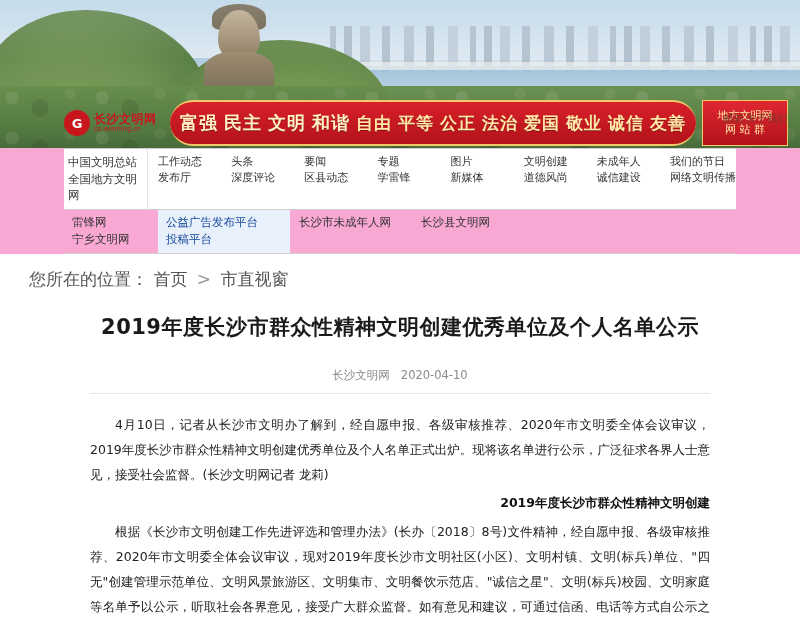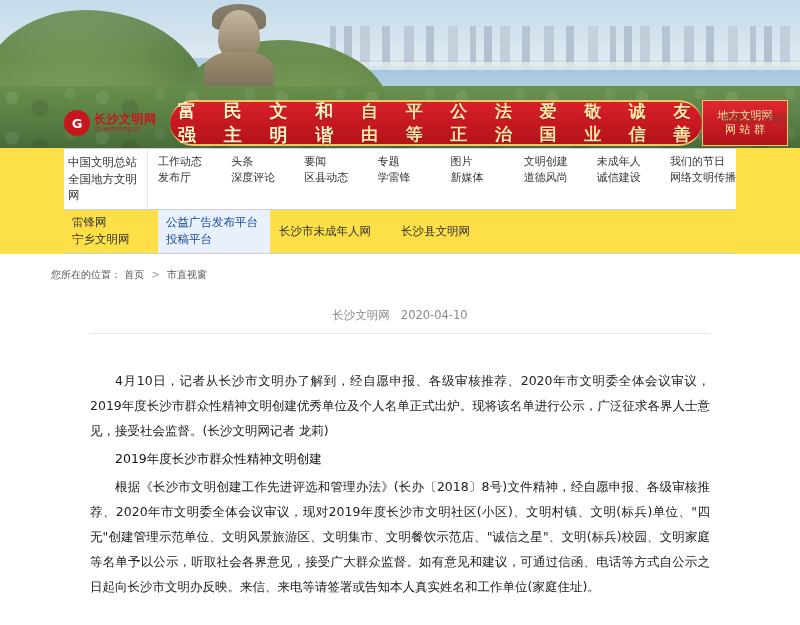--- a/index.html
+++ b/index.html
@@ -113,24 +113,24 @@
     width:26px; height:26px; border-radius:50%;
     background:#c8161d; color:#fff; font-size:13px; font-weight:bold;
     display:flex; align-items:center; justify-content:center;
     font-family:"DejaVu Sans", sans-serif;
   }
   .logo-text { line-height:1.05; }
   .logo-text .cn { font-size:12px; color:#c8161d; font-weight:bold; letter-spacing:.5px;}
   .logo-text .en { font-size:6.5px; color:#c8161d; letter-spacing:.3px; }
 
   .slogan {
-    flex:1; margin-left:6px; 
+    flex:1; margin-left:6px; margin-right:6px;
     background:linear-gradient(180deg,#d8202a 0%, #b4121a 100%);
     border-top:2px solid #f0c96a; border-bottom:2px solid #f0c96a;
-    display:flex; align-items:center; justify-content:center; gap:24px;
+    display:flex; align-items:center; justify-content:center; gap:6px;
     padding:0 8px;
     border-radius:23px;
   }
   .slogan span {
     color:#ffe9a8; font-size:17px; font-weight:bold; letter-spacing:1px;
     text-shadow:0 1px 0 rgba(0,0,0,.3);
     font-family:"DejaVu Sans", sans-serif;
   }
   .slogan span.big { font-size:18px; color:#fff3c4; }
 
@@ -144,78 +144,78 @@
   }
   .sitebox .l1, .sitebox .l2 { white-space:nowrap; }
 
   .postbar {
     position:absolute; right:12px; top:112px;
     font-size:10.5px; color:#7a3b2a; display:flex; gap:2px;
     font-family:"DejaVu Sans", sans-serif;
   }
 
   
-  .navwrap { width:800px; background:#fde047; }
+  .navwrap { width:800px; background:#f9a8d4; }
   .nav {
     margin:0 64px; border-top:1px solid #cfcfcf; border-bottom:1px solid #cfcfcf;
     display:flex; align-items:stretch; min-height:46px;
     background:#fff;
   }
   .nav-left {
     width:84px; padding:5px 4px 5px 4px; font-size:11.5px; color:#333; line-height:1.45;
     border-right:1px solid #e2e2e2;
     font-family:"DejaVu Sans", sans-serif;
   }
   .nav-cols { flex:1; display:flex; }
   .nav-col {
     flex:1; padding:5px 0 5px 10px; font-size:11px; color:#333; line-height:1.45;
     font-family:"DejaVu Sans", sans-serif;
   }
   .nav-col div { white-space:nowrap; }
 
   .subnav {
     margin:0 64px; border-bottom:1px solid #cfcfcf;
-    display:flex; align-items:center; min-height:38px;
+    display:flex; align-items:flex-start; min-height:38px;
     font-size:11.5px; color:#333;
     font-family:"DejaVu Sans", sans-serif;
   }
   .subnav .cell { padding:4px 8px; line-height:1.5; }
   .subnav .cell.two div { white-space:nowrap; }
   .subnav .cell.hl { background:#e8f0fb; color:#14489a; }
   .subnav .cell.hl .t { color:#14489a; }
   .subnav .sep { width:1px; background:#e8e8e8; }
 
   
   .crumb {
-    margin:14px 51px 0; font-size:10px; color:#555;
+    margin:14px 29px 0; font-size:17px; color:#555;
     font-family:"DejaVu Sans", sans-serif;
   }
   .crumb a { color:#555; text-decoration:none; }
   .crumb .sep { color:#999; margin:0 4px; }
 
   
   .article { margin:0 64px; }
   .art-title {
     text-align:center; font-size:21px; font-weight:bold; color:#1a1a1a;
     padding:22px 20px 0; line-height:1.4; letter-spacing:.5px;
     font-family:"DejaVu Sans", sans-serif;
   }
   .art-meta {
     text-align:center; font-size:11.5px; color:#8a8a8a; padding:16px 0 10px;
-    border-bottom:1px solid #e6e6e6; margin:10px 26px 16px;
+    border-bottom:1px solid #e6e6e6; margin:10px 26px 0;
     font-family:"DejaVu Sans", sans-serif;
   }
   .art-body {
     padding:18px 26px 0; font-size:12.5px; color:#222; line-height:2.0;
     text-align:justify;
     font-family:"DejaVu Sans", sans-serif;
   }
   .art-body p { margin:0 0 4px; text-indent:2em; }
   .center-head {
-    text-align:left; font-weight:normal; color:#111; text-indent:0;
+    text-align:right; font-weight:bold; color:#111; text-indent:0;
     margin:14px 0 0; line-height:1.9;
   }
 </style>
 </head>
 <body>
 
 <div class="hero">
   <div class="sky"></div>
   <div class="city"></div>
   <div class="water2"></div>
@@ -311,21 +311,21 @@
     </div>
   </div>
 
   <div class="subnav">
     <div class="cell two" style="width:92px">
       <div class="t">雷锋网</div>
       <div class="t">宁乡文明网</div>
     </div>
     <div class="sep"></div>
     <div class="sep"></div>
-    <div class="cell two hl" style="width:112px">
+    <div class="cell two hl" style="width:132px">
       <div class="t">公益广告发布平台</div>
       <div class="t">投稿平台</div>
     </div>
     <div class="sep"></div>
     <div class="cell" style="width:120px">
       <div class="t">长沙市未成年人网</div>
     </div>
     <div class="sep"></div>
     <div class="sep"></div>
     <div class="cell" style="flex:1">
@@ -335,20 +335,21 @@
 </div>
 
 <div class="crumb">
   <span>您所在的位置：</span>
   <a href="#">首页</a>
   <span class="sep">&gt;</span>
   <a href="#">市直视窗</a>
 </div>
 
 <div class="article">
+  <div class="art-title">2019年度长沙市群众性精神文明创建优秀单位及个人名单公示</div>
   <div class="art-meta">
     <span>长沙文明网</span>
     &nbsp;
     <span>2020-04-10</span>
   </div>
 
   <div class="art-body">
     <p>4月10日，记者从长沙市文明办了解到，经自愿申报、各级审核推荐、2020年市文明委全体会议审议，2019年度长沙市群众性精神文明创建优秀单位及个人名单正式出炉。现将该名单进行公示，广泛征求各界人士意见，接受社会监督。(长沙文明网记者 龙莉)</p>
 
     <p class="center-head">2019年度长沙市群众性精神文明创建</p>

